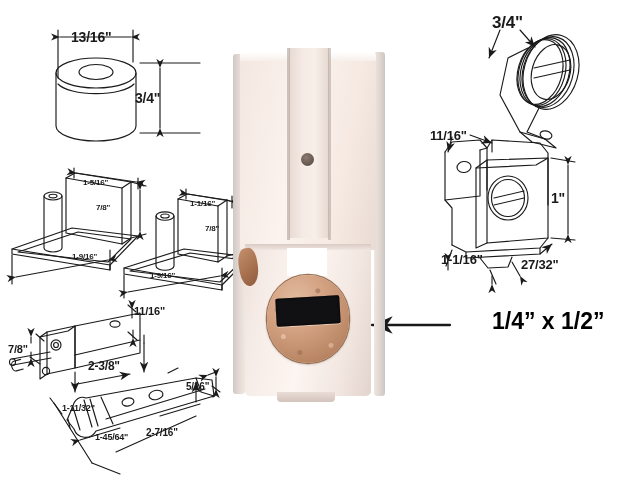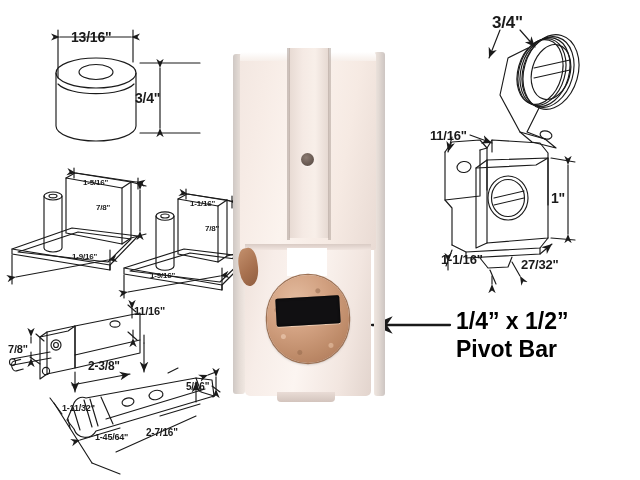--- a/index.html
+++ b/index.html
@@ -26,20 +26,21 @@
 
   
   .callout{
     position:absolute;
     font-family:"Liberation Sans", sans-serif;
     font-weight:700;
     color:#000;
     line-height:1.22;
     font-size:23px;
     white-space:nowrap;
+    margin-left:36px;
   }
   .callout div{white-space:nowrap;}
 
   
   #photo{
     position:absolute;
     left:233px; top:48px;
     width:152px; height:352px;
   }
 
@@ -400,16 +401,15 @@
 
   <span class="dim" style="left:492px;top:13px;font-size:17px;">3/4"</span>
 
   <span class="dim" style="left:430px;top:128px;font-size:13px;">11/16"</span>
   <span class="dim" style="left:551px;top:190px;font-size:14px;">1"</span>
   <span class="dim" style="left:441px;top:252px;font-size:13px;">1-1/16"</span>
   <span class="dim" style="left:521px;top:257px;font-size:13px;">27/32"</span>
 
   <div class="callout" style="left:456px;top:307px;">
     <div>1/4” x 1/2”</div>
-    <div>Pivot Bar</div>
   </div>
 
 </div>
 
 </body></html>

